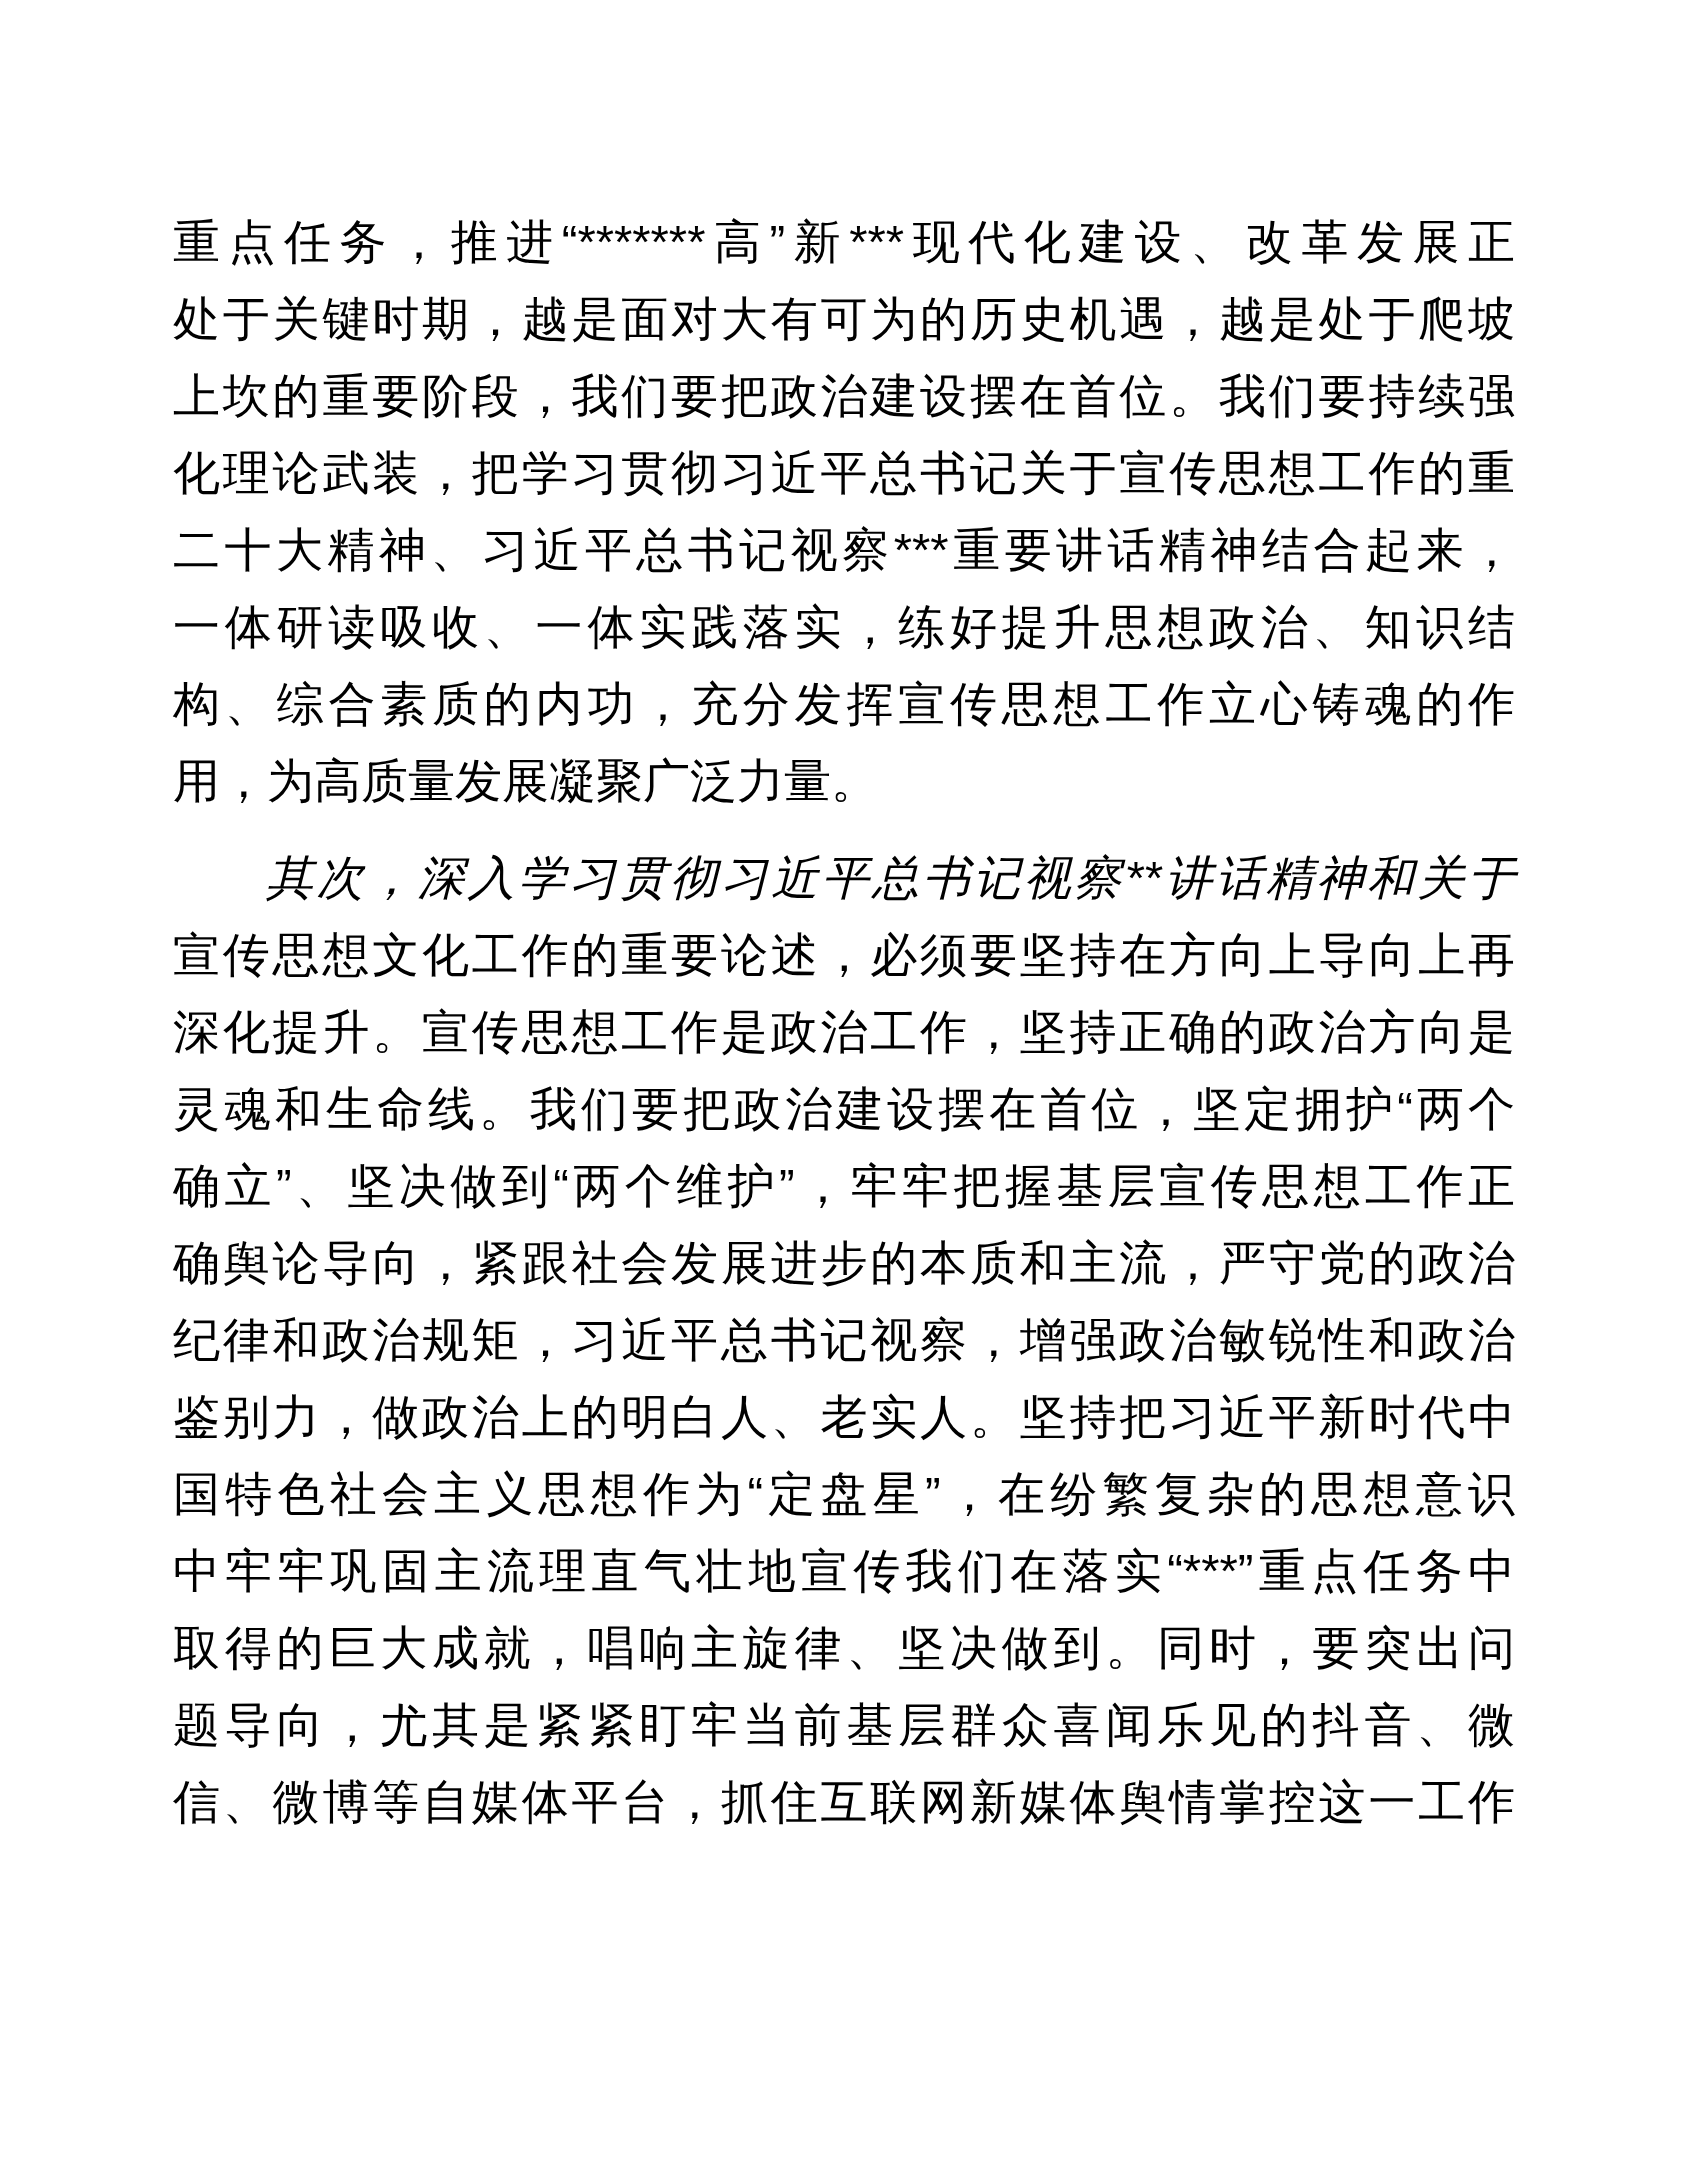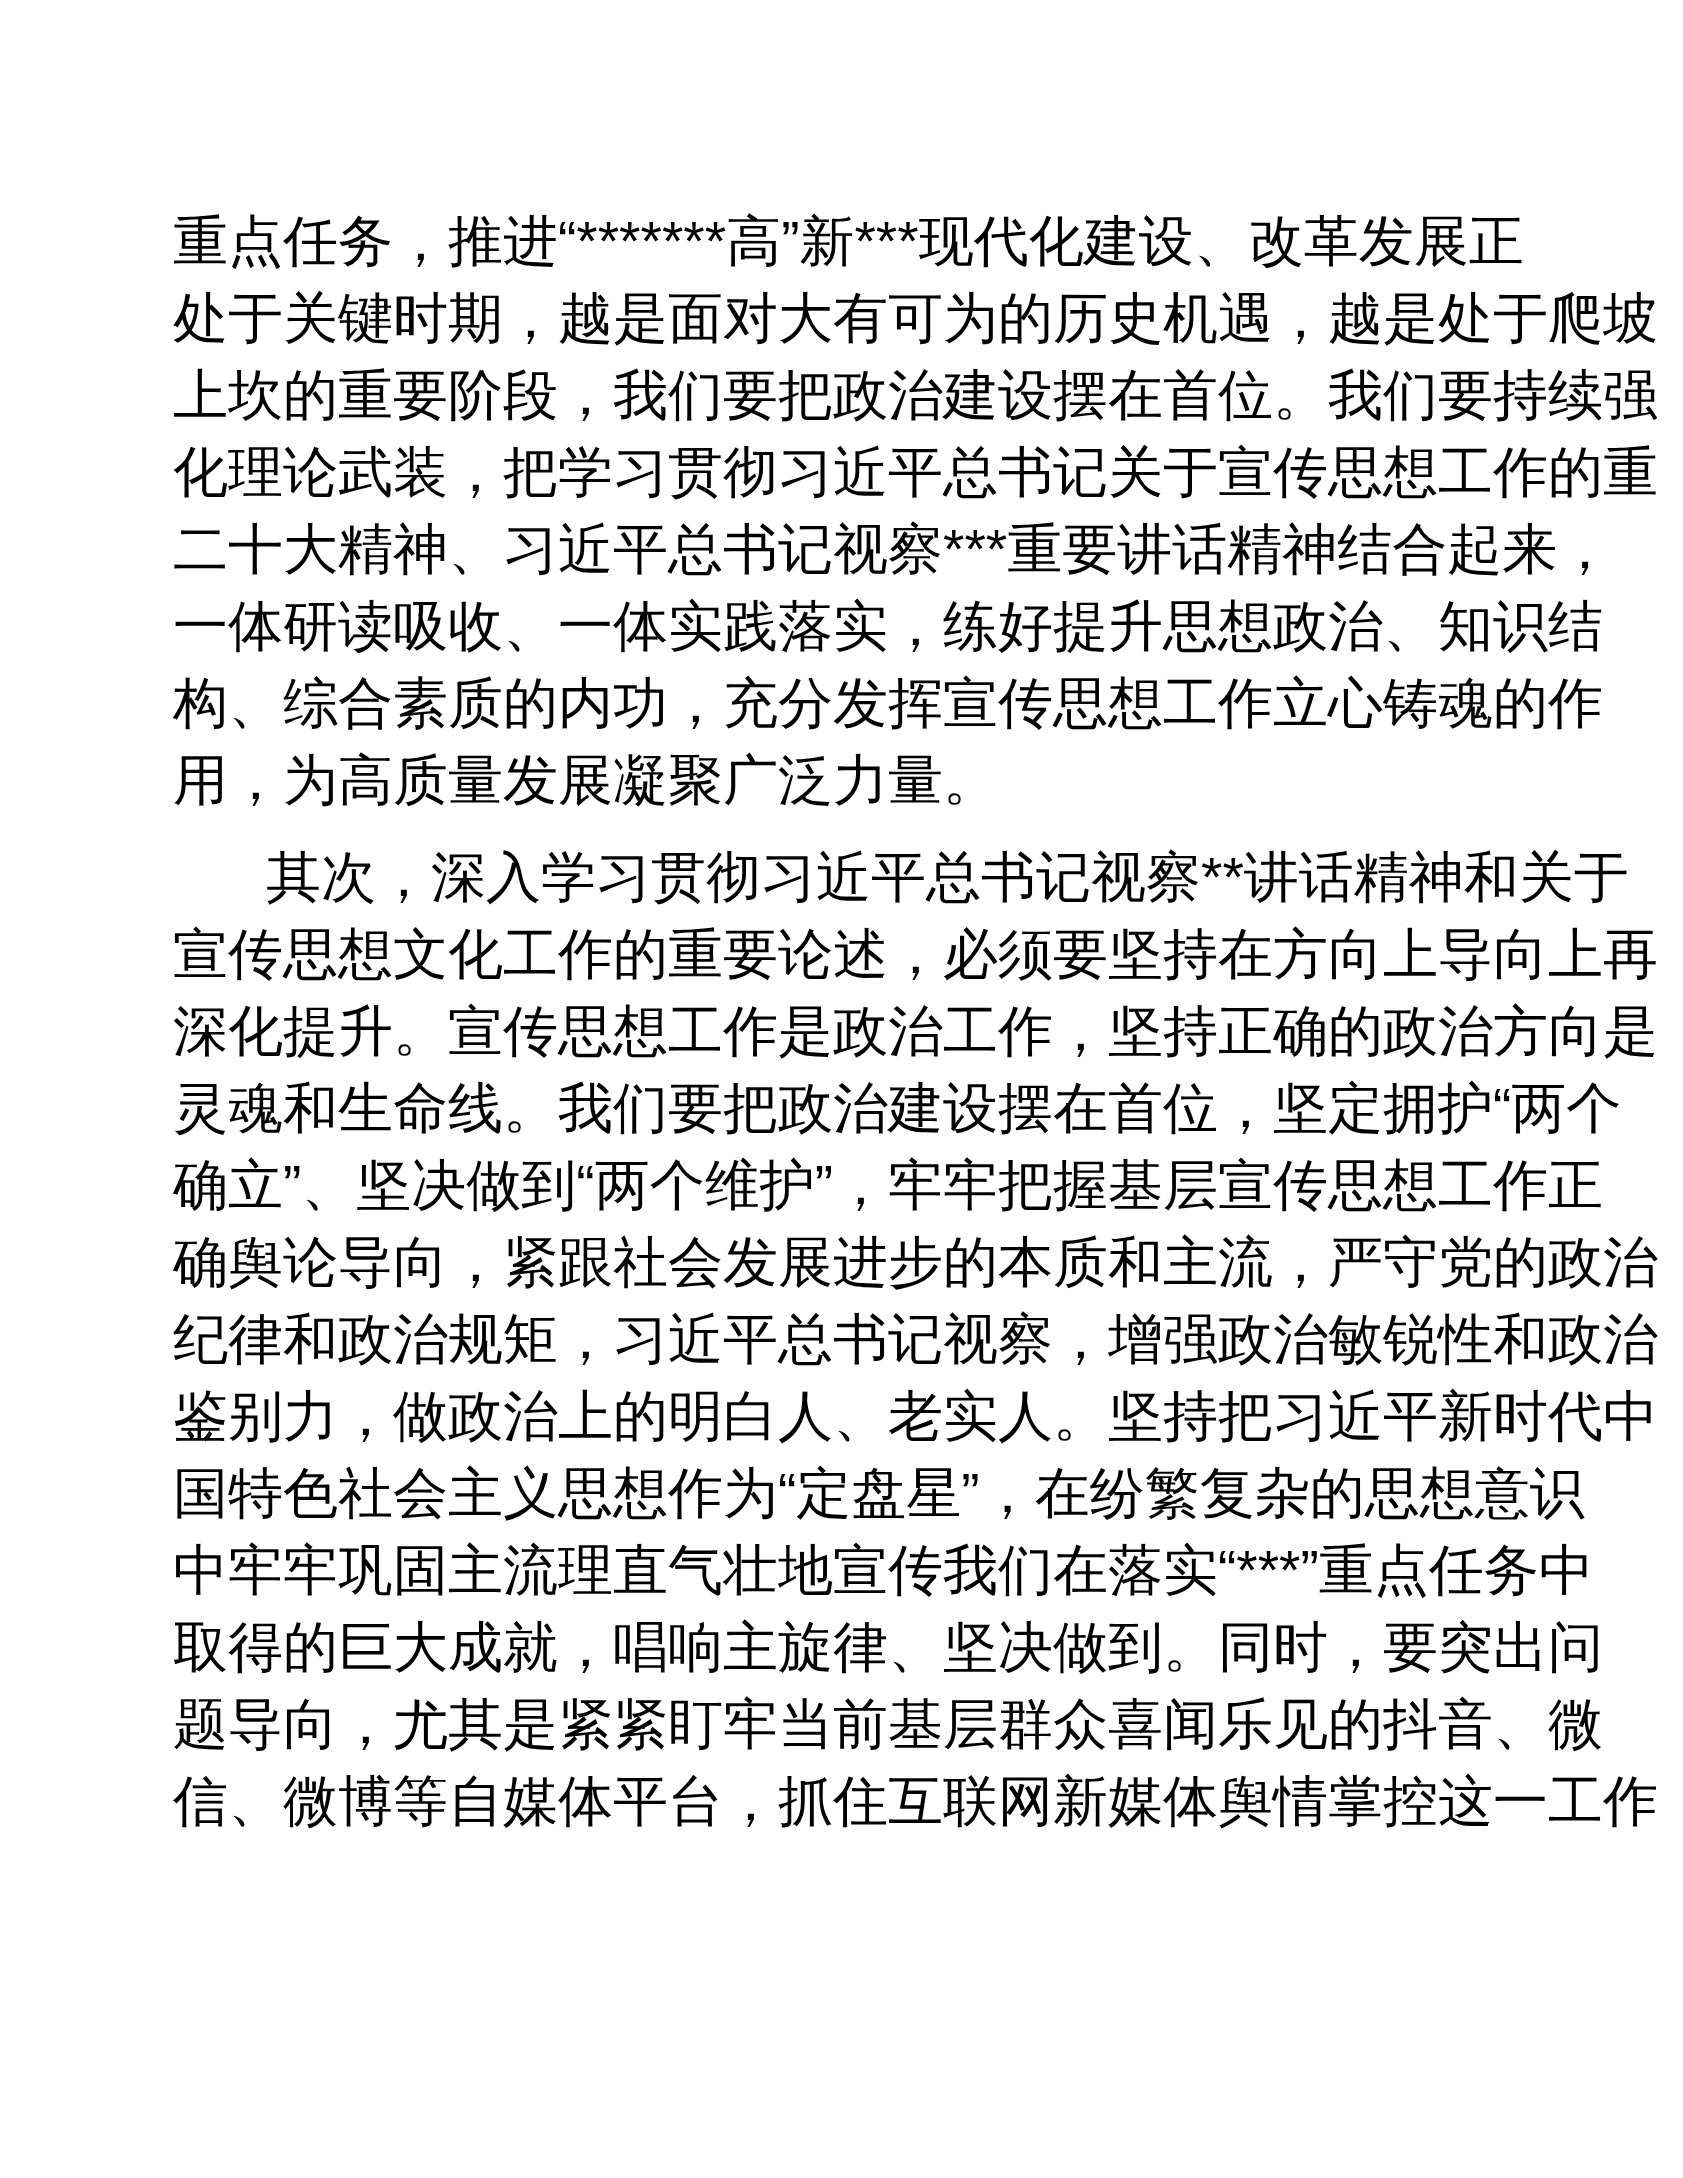--- a/index.html
+++ b/index.html
@@ -23,32 +23,33 @@
     font-family: "Liberation Sans", "DejaVu Sans", sans-serif;
   }
   .paragraph {
     margin: 0;
     padding: 0;
   }
   .paragraph + .paragraph {
     margin-top: 20px;
   }
   .line {
-    font-size: 55px;
+    font-size: 47px;
     line-height: 77px;
     white-space: nowrap;
     text-align: justify;
     text-align-last: justify;
     color: #000000;
   }
   .line.para-end {
     text-align-last: left;
   }
   .line.indent {
     text-indent: 93px;
+    font-style: italic;
   }
 </style>
 </head>
 <body>
 
 <div class="page">
   <div class="text-block">
 
     <div class="paragraph">
       <div class="line">重点任务，推进“*******高”新***现代化建设、改革发展正</div>

